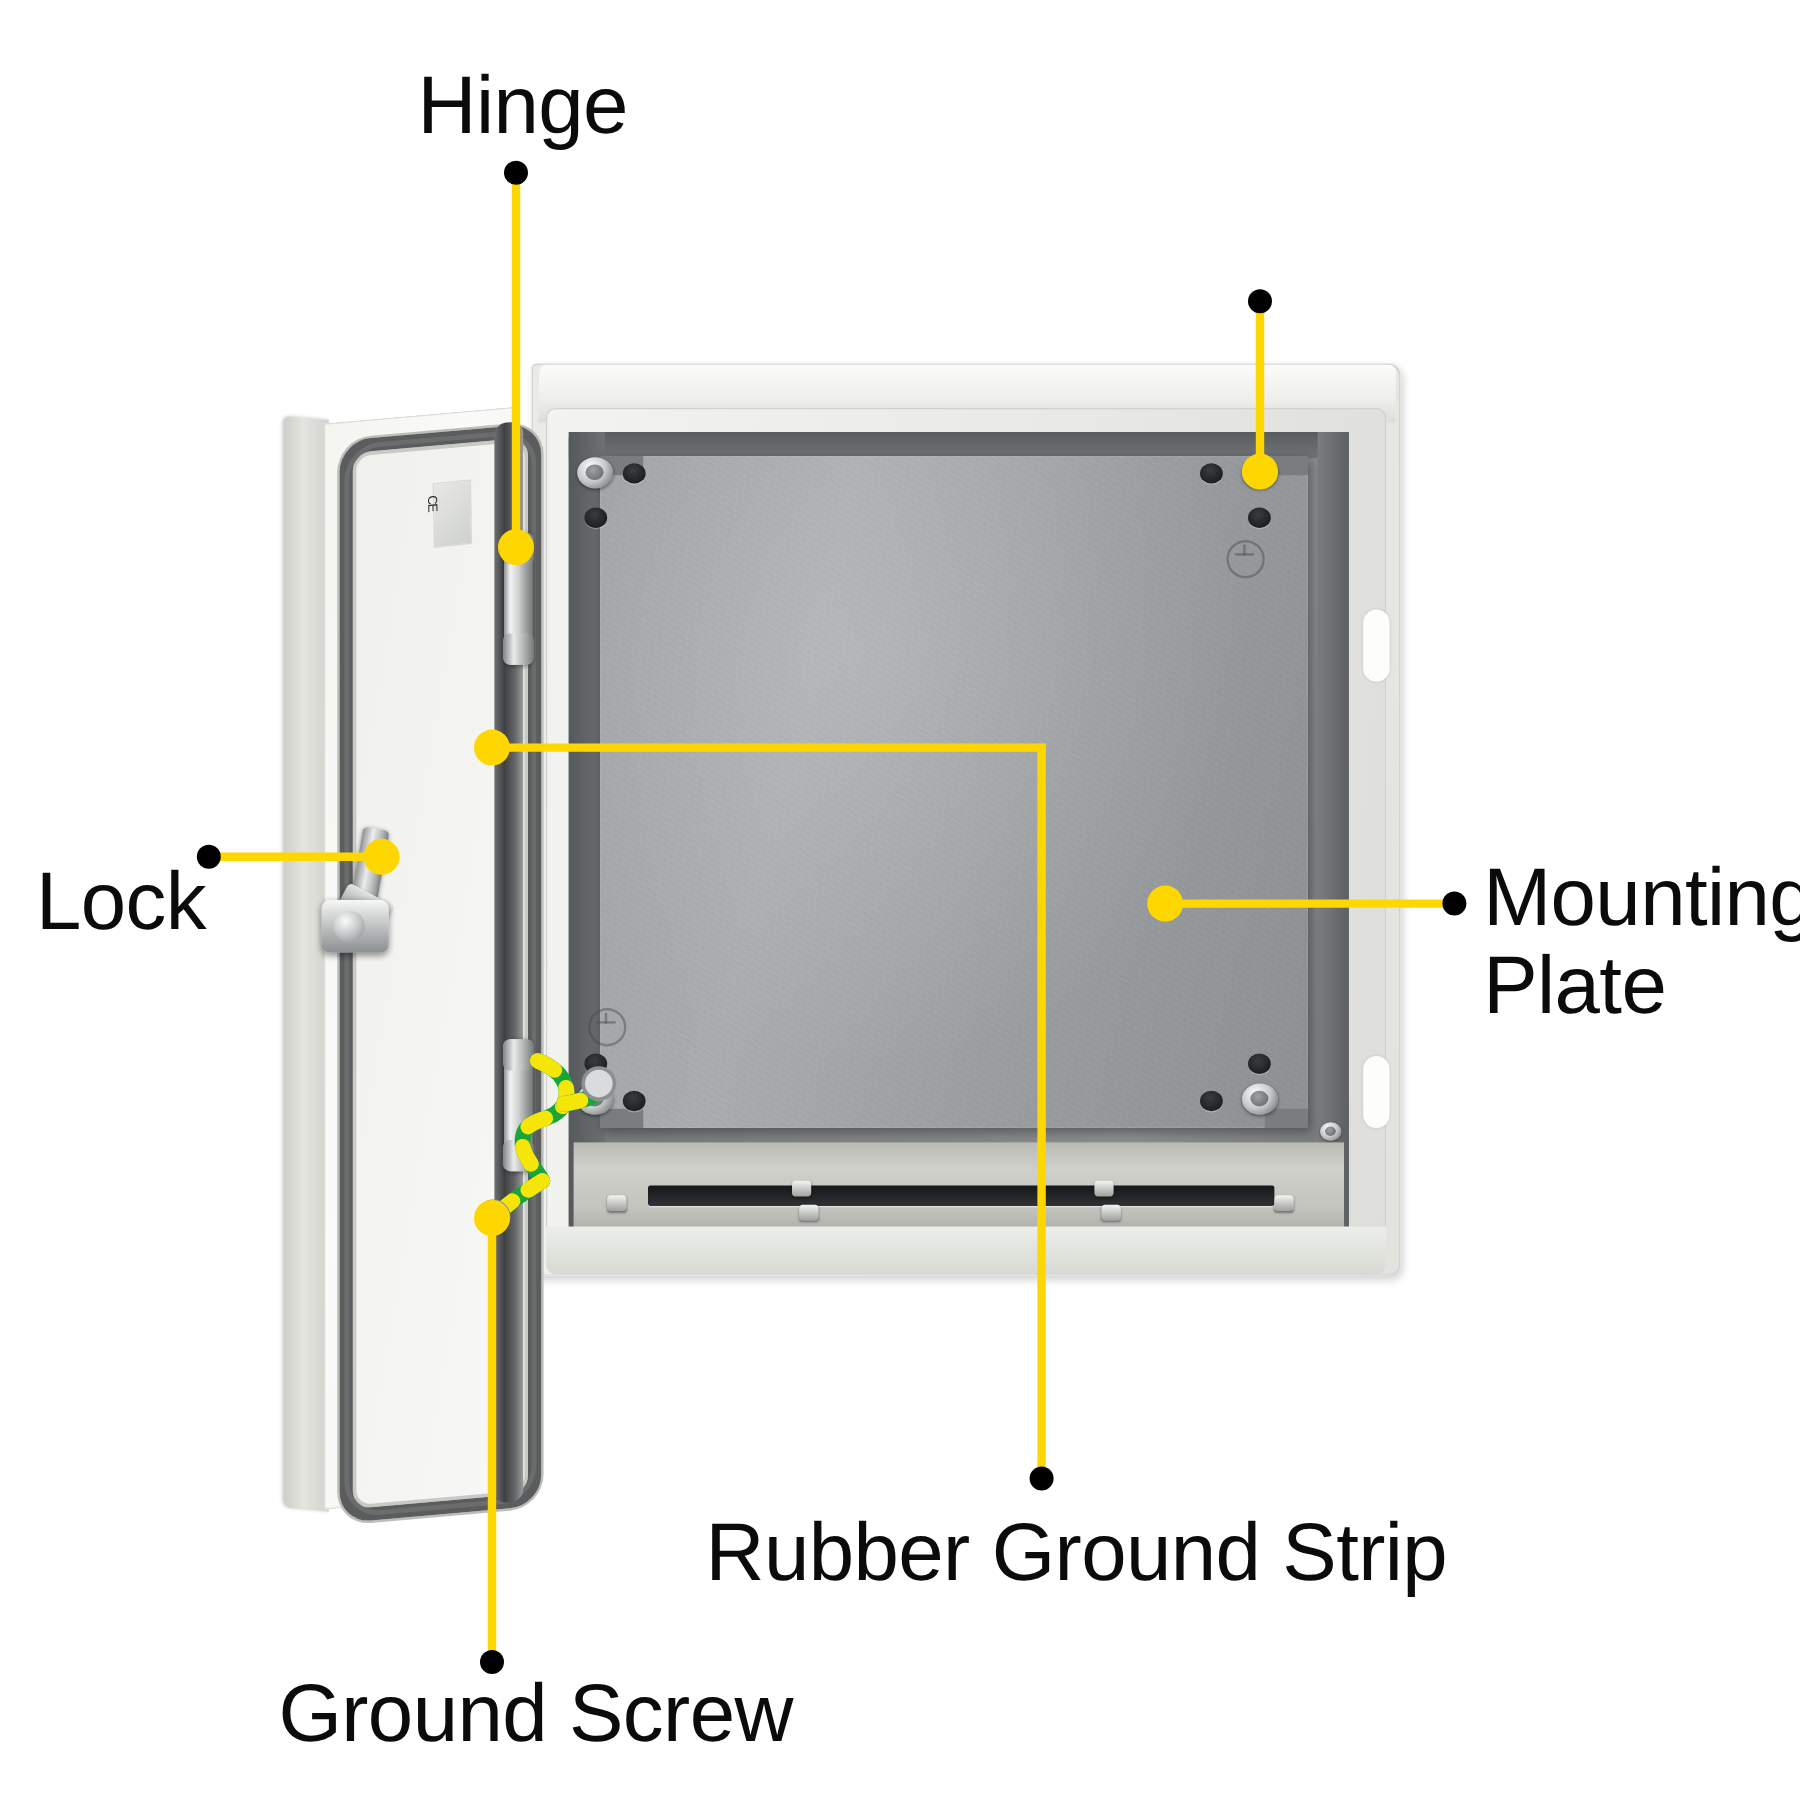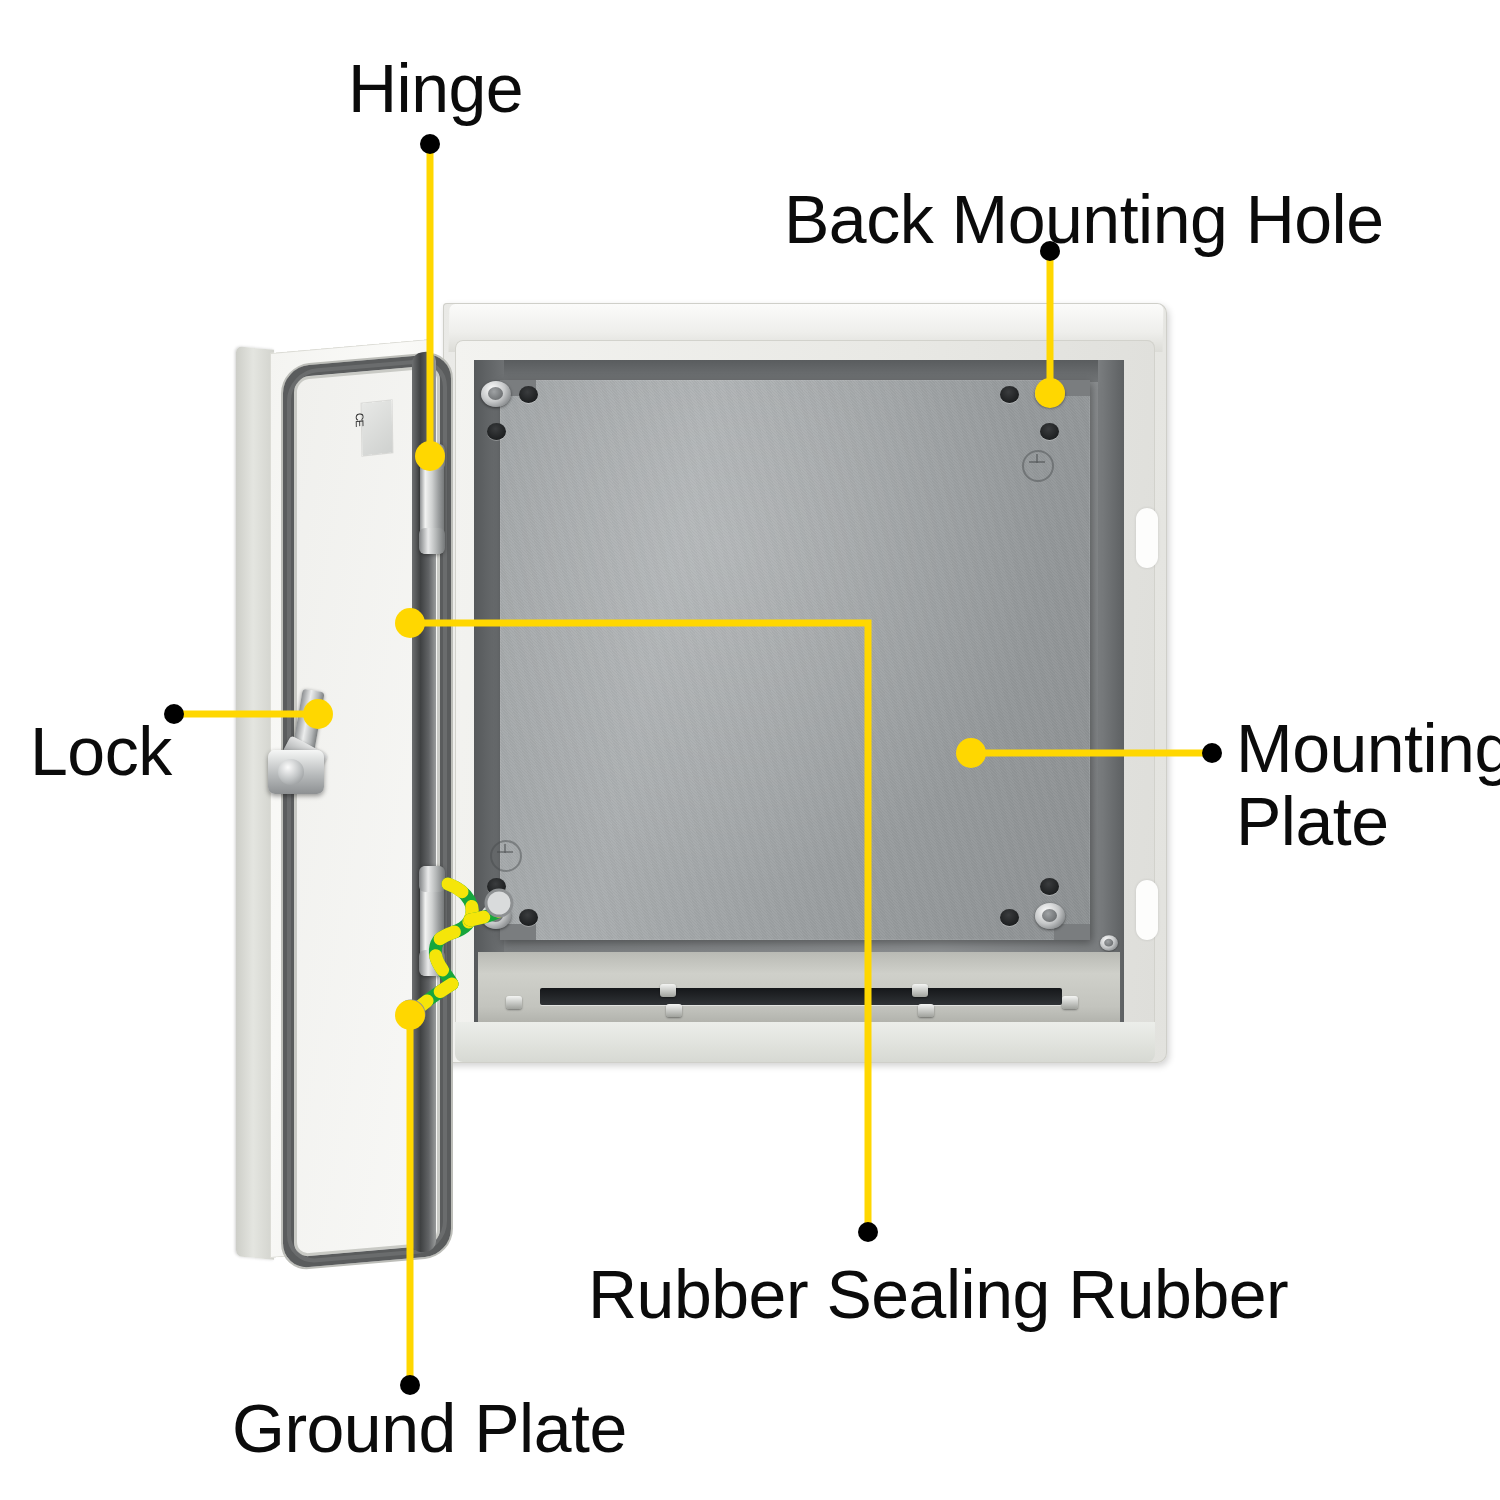--- a/index.html
+++ b/index.html
@@ -263,23 +263,22 @@
       <path d="M410,623 L868,623 L868,1224" stroke="#FFD700" stroke-width="7" fill="none" stroke-linecap="butt" stroke-linejoin="miter"></path>
       <circle cx="410" cy="623" r="15" fill="#FFD700"></circle>
       <circle cx="868" cy="1232" r="10" fill="#000000"></circle>
       <path d="M410,1015 L410,1377" stroke="#FFD700" stroke-width="7" fill="none" stroke-linecap="butt" stroke-linejoin="miter"></path>
       <circle cx="410" cy="1015" r="15" fill="#FFD700"></circle>
       <circle cx="410" cy="1385" r="10" fill="#000000"></circle>
     </svg>
 
   <div class="label" style="left:348px;top:52px;">Hinge</div>
 
-  <div class="label" style="left:784px;top:183px;">Back Mounting Hole</div>
 
   <div class="label" style="left:30px;top:688px;margin-top:27px;">Lock</div>
 
   <div class="label two" style="left:1236px;top:712px;">Mounting
 Plate</div>
 
-  <div class="label" style="left:588px;top:1258px;">Rubber Sealing Rubber</div>
-
-  <div class="label" style="left:232px;top:1392px;">Ground Plate</div>
+  <div class="label" style="left:588px;top:1258px;">Rubber Ground Strip</div>
+
+  <div class="label" style="left:232px;top:1392px;">Ground Screw</div>
 </div>
 
 </body></html>

